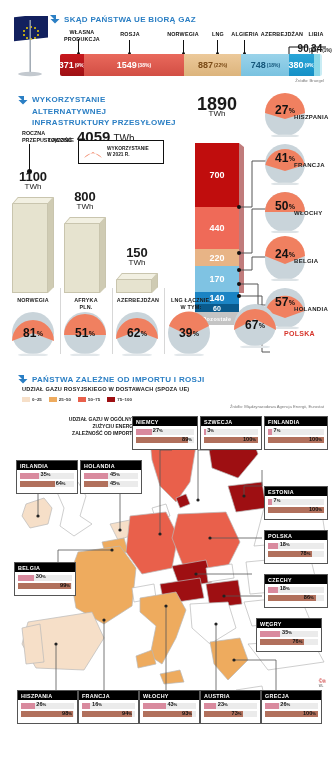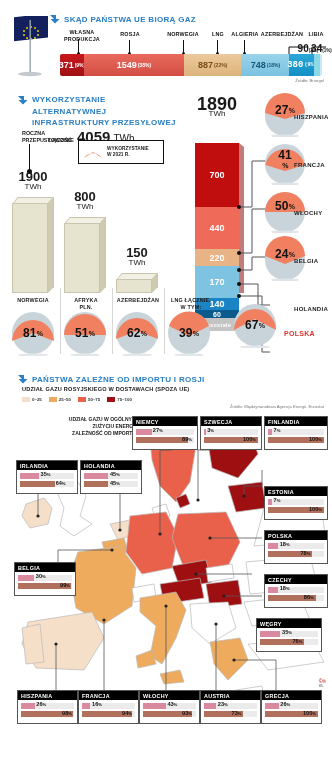--- a/index.html
+++ b/index.html
@@ -178,21 +178,21 @@
         <span class="pct">(38%)</span>
     </div>
     <div class="s1seg" style="background:linear-gradient(180deg,#ecc99a,#dcb47c);color:#7a4a16;width:21.9%;">
       <span>887</span>
         <span class="pct">(22%)</span>
     </div>
     <div class="s1seg" style="background:linear-gradient(180deg,#9ad3ea,#79c2e0);color:#15567a;width:18.4%;">
       <span>748</span>
         <span class="pct">(18%)</span>
     </div>
-    <div class="s1seg" style="background:linear-gradient(180deg,#2aa6d8,#1590c6);width:9.4%;font-family:Liberation Mono, monospace;">
+    <div class="s1seg" style="background:linear-gradient(180deg,#2aa6d8,#1590c6);width:9.4%;">
       <span>380</span>
         <span class="pct">(9%)</span>
     </div>
     <div class="s1seg" style="background:#8bd8e8;width:2.2%;"></div>
     <div class="s1seg" style="background:#c9ecf4;width:0.8%;"></div>
   </div>
 
   <div id="s1total">
     <span class="w1">łącznie</span>
     <span class="w2">4059</span>
@@ -217,21 +217,21 @@
 
   <div id="legbox">
     <svg width="20" height="15" viewBox="0 0 20 15">
       <path d="M1 13 A11 11 0 0 1 19 13 L10 7 Z" fill="#f08060"></path>
     </svg>
     <span class="lg-txt" style="white-space:pre-line;">Wykorzystanie
 w 2021 r.</span>
   </div>
 
   <div class="barfig" style="left:6px; top:78px; width:54px;">
-    <div class="val">1900</div>
+    <div class="val">1100</div>
     <div class="unit">TWh</div>
   </div>
   <div class="bar3d" style="left:12px; top:111px; width:36px; height:90px;"></div>
   <div class="bar3d-top" style="left:12px; top:105px; width:36px; height:7px; transform:skewX(-40deg); transform-origin:bottom left; border:1px solid #c9c5ae;"></div>
   <div class="bar3d-side" style="left:48px; top:105px; width:6px; height:96px; clip-path:polygon(0 6px,100% 0,100% calc(100% - 6px),0 100%); border-right:1px solid #c9c5ae;"></div>
 
   <div class="barfig" style="left:58px; top:98px; width:54px;">
     <div class="val">800</div>
     <div class="unit">TWh</div>
   </div>
@@ -253,21 +253,21 @@
   <div id="stack">
     <div class="stkseg" style="background:#c00d0d; height:64px;">
         <span>700</span>
       </div>
     <div class="stkseg" style="background:#ef6a58; height:42px;">
         <span>440</span>
       </div>
     <div class="stkseg" style="background:#e8b486; height:17px;">
         <span>220</span>
       </div>
-    <div class="stkseg" style="background:#7fc3e3; height:32px;">
+    <div class="stkseg" style="background:#7fc3e3; height:26px;">
         <span>170</span>
       </div>
     <div class="stkseg" style="background:#1b84c4; height:12px;">
         <span>140</span>
       </div>
     <div class="stkseg" style="background:#0a5a8c; height:8px; font-size:7px;">
         <span>60</span>
       </div>
     <div class="stkseg" style="background:#c4c4c4; height:13px; font-size:5.4px; letter-spacing:.4px;">
         <span>Pozostałe</span>
@@ -299,21 +299,21 @@
       </div>
   </div>
   <div class="glabel" style="left:294px; top:22px;">Hiszpania</div>
 
   <div class="gauge" style="left:262px; top:47px;">
     <svg viewBox="0 0 46 46" width="46" height="46">
       <circle cx="23" cy="25" r="20" fill="#c9d4da"></circle>
       <path d="M3.4 26 A20 20 0 0 1 42.6 26 L23 32 Z" fill="#f08060"></path>
       <ellipse cx="23" cy="45" rx="14" ry="1.6" fill="#dde3e6"></ellipse>
     </svg>
-    <div class="gtxt" style="padding-bottom:8px;flex-direction:column;">
+    <div class="gtxt" style="padding-bottom:8px;">
         <span>41</span>
         <span class="pp">%</span>
       </div>
   </div>
   <div class="glabel" style="left:294px; top:70px;">Francja</div>
 
   <div class="gauge" style="left:262px; top:95px;">
     <svg viewBox="0 0 46 46" width="46" height="46">
       <circle cx="23" cy="25" r="20" fill="#c9d4da"></circle>
       <path d="M3 25 A20 20 0 0 1 43 25 Z" fill="#f08060"></path>
@@ -332,20 +332,31 @@
       <path d="M3 21 A20 20 0 0 1 43 21 L23 29 Z" fill="#f08060"></path>
       <ellipse cx="23" cy="45" rx="14" ry="1.6" fill="#dde3e6"></ellipse>
     </svg>
     <div class="gtxt" style="padding-bottom:8px;">
         <span>24</span>
         <span class="pp">%</span>
       </div>
   </div>
   <div class="glabel" style="left:294px; top:166px;">Belgia</div>
 
+  <div class="gauge" style="left:262px; top:191px;">
+    <svg viewBox="0 0 46 46" width="46" height="46">
+      <circle cx="23" cy="25" r="20" fill="#c9d4da"></circle>
+      <path d="M3.6 28 A20 20 0 0 1 42.4 28 L23 35 Z" fill="#f08060"></path>
+      <ellipse cx="23" cy="45" rx="14" ry="1.6" fill="#dde3e6"></ellipse>
+    </svg>
+    <div class="gtxt" style="padding-bottom:8px;">
+        <span>57</span>
+        <span class="pp">%</span>
+      </div>
+  </div>
   <div class="glabel" style="left:294px; top:214px;">Holandia</div>
 
   <div class="vdiv" style="left:60px;  top:196px; height:66px;"></div>
   <div class="vdiv" style="left:112px; top:196px; height:66px;"></div>
   <div class="vdiv" style="left:164px; top:196px; height:66px;"></div>
 
   <div class="cat-lbl" style="left:8px;   top:205px; width:50px; white-space:pre-line;">Norwegia</div>
   <div class="cat-lbl" style="left:62px;  top:205px; width:48px; white-space:pre-line;">Afryka
 Pln.</div>
   <div class="cat-lbl" style="left:113px; top:205px; width:50px; white-space:pre-line;">Azerbejdżan</div>

